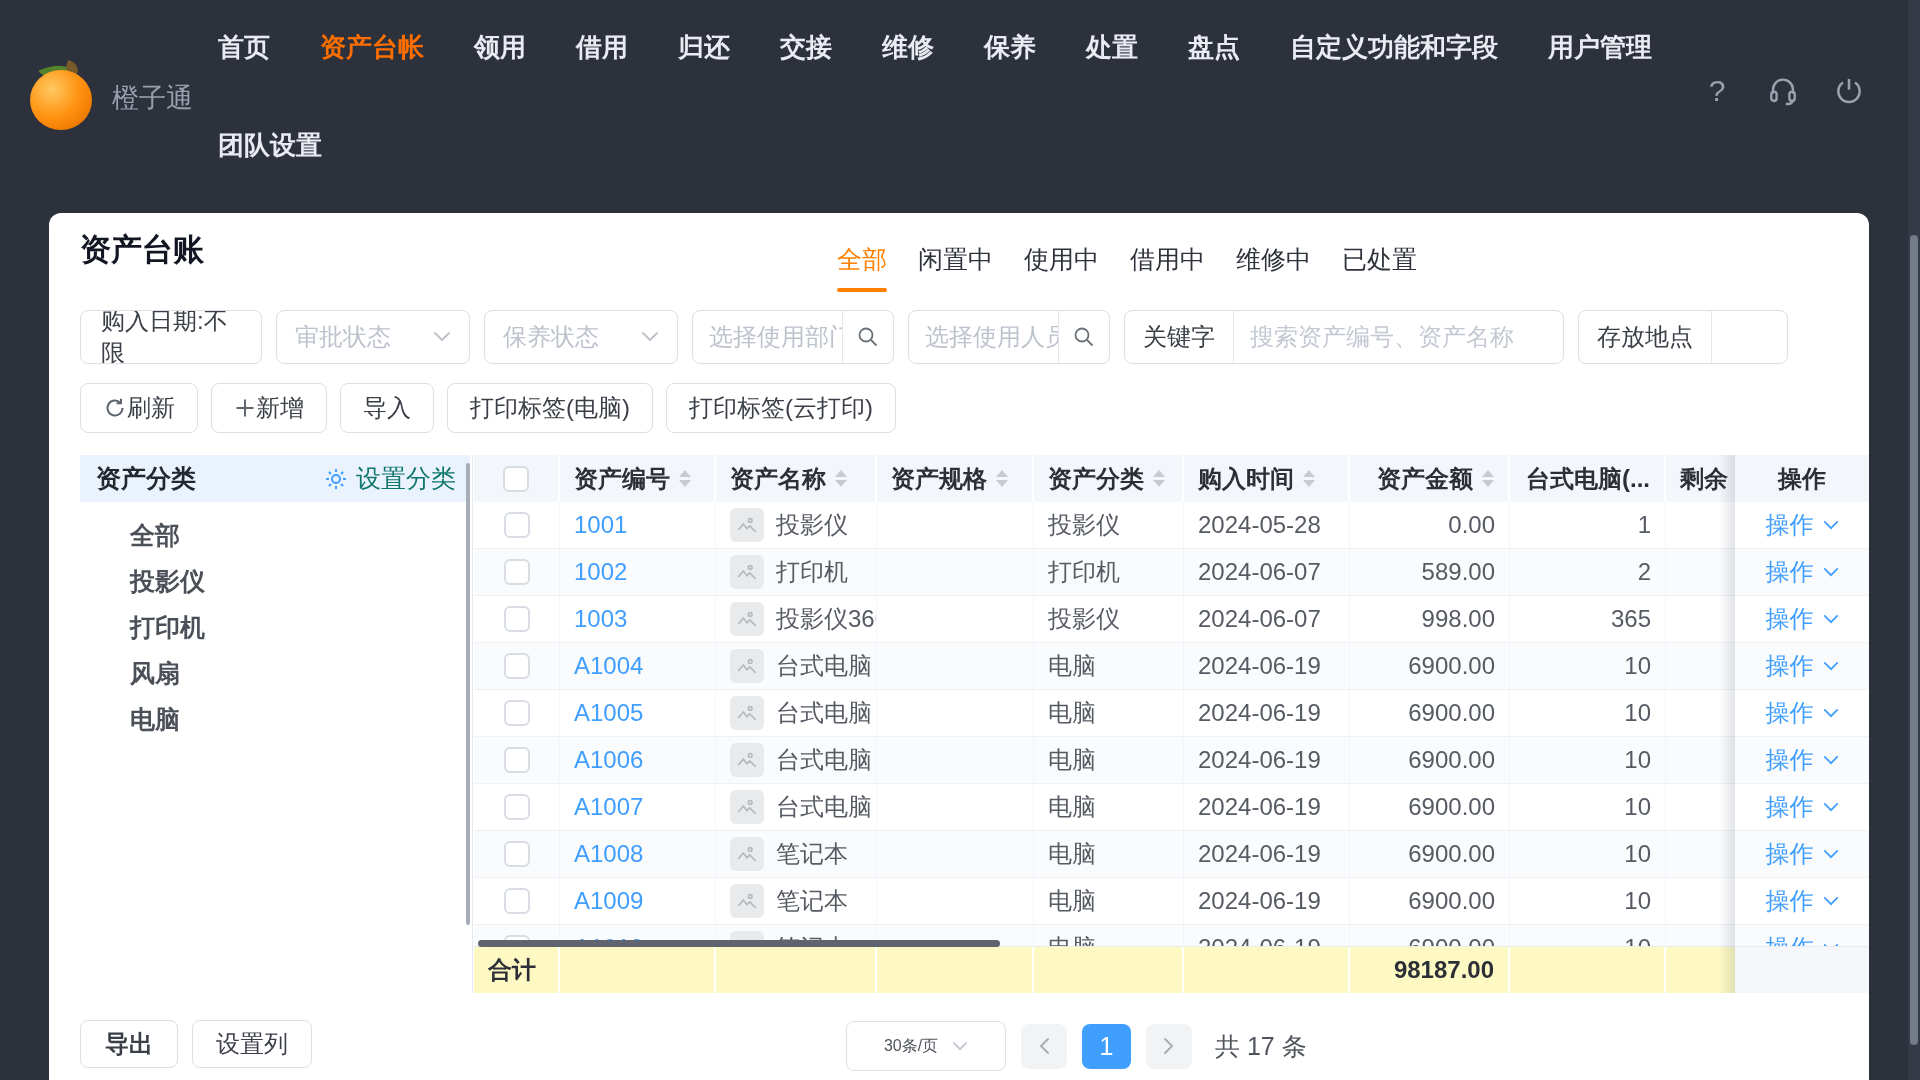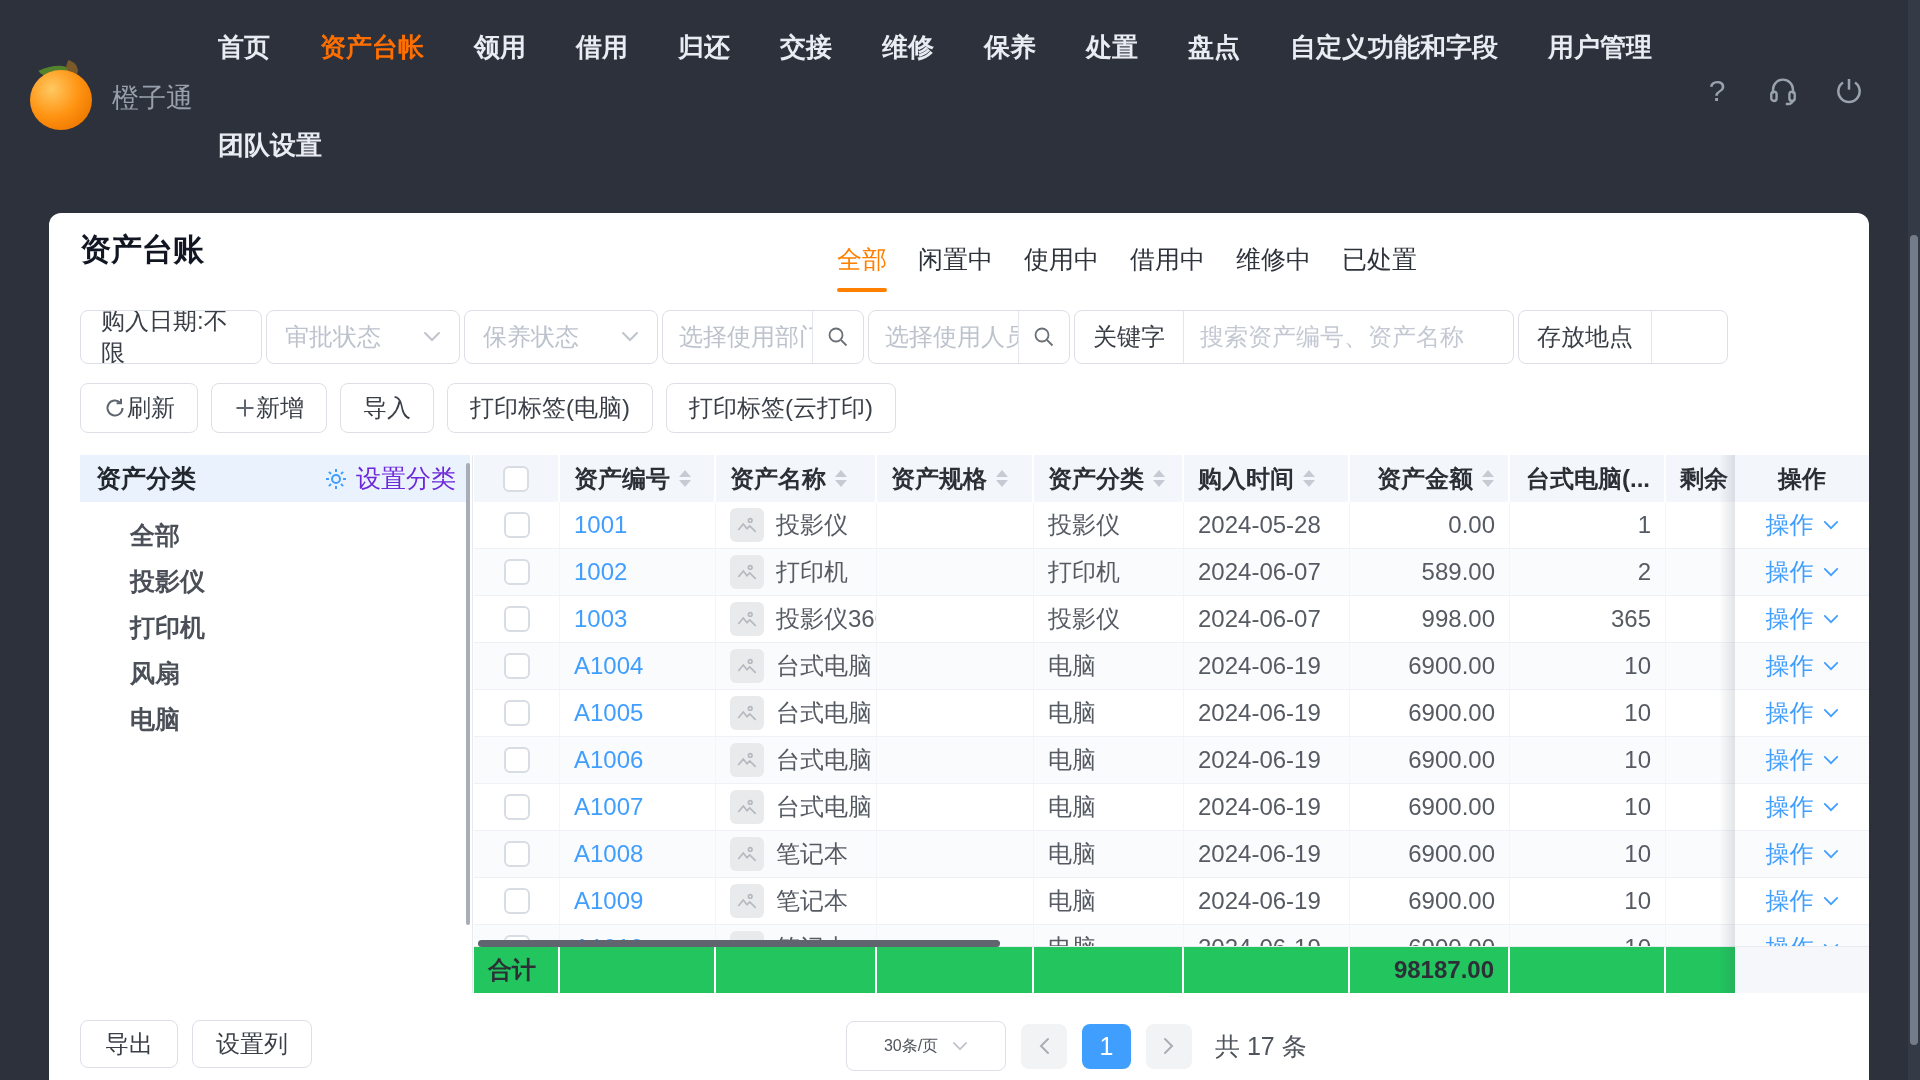--- a/index.html
+++ b/index.html
@@ -31,21 +31,21 @@
   
   .card { position:absolute; left:49px; top:213px; width:1820px; height:977px; background:#fff; border-radius:12px 12px 0 0; }
   .page-title { position:absolute; left:31px; top:16px; font-size:31px; font-weight:700; color:#111622; }
 
   .tabs { position:absolute; left:788px; top:30px; display:flex; gap:31px; }
   .tab { font-size:25px; color:#2e323a; position:relative; padding-bottom:16px; cursor:pointer; white-space:nowrap; }
   .tab.active { color:#ff8000; }
   .tab.active::after { content:""; position:absolute; left:0; right:0; bottom:0; height:4px; border-radius:2px; background:#ff8000; }
 
   
-  .filters { position:absolute; left:31px; top:97px; display:flex; gap:4px; }
+  .filters { position:absolute; left:31px; top:97px; display:flex; gap:14px; }
   .fbox { height:54px; border:1px solid #dcdfe6; border-radius:8px; background:#fff; display:flex; align-items:center; font-size:24px; overflow:hidden; }
   .f-date { width:182px; padding:0 20px; color:#3a3f47; cursor:pointer; }
   .f-select { width:194px; padding:0 18px; color:#bdc3cd; justify-content:space-between; cursor:pointer; }
   .f-search { width:202px; cursor:pointer; }
   .f-search .ph { flex:1; padding:0 16px; color:#bdc3cd; white-space:nowrap; overflow:hidden; }
   .fdiv { width:1px; align-self:stretch; background:#e3e6ec; }
   .f-ic { width:50px; display:flex; align-items:center; justify-content:center; }
   .f-loc { width:210px; }
   .f-loc .lbl { padding:0 18px; color:#3a3f47; white-space:nowrap; }
   .f-loc .inp { flex:1; align-self:stretch; }
@@ -54,21 +54,21 @@
   .f-kw .ph { flex:1; padding:0 16px; color:#c3c8d2; white-space:nowrap; overflow:hidden; }
 
   
   .actions { position:absolute; left:31px; top:170px; display:flex; gap:13px; }
   .abtn { height:50px; border:1px solid #dcdfe6; border-radius:8px; background:#fff; display:flex; align-items:center; padding:0 22px; font-size:24px; color:#3a3f47; cursor:pointer; white-space:nowrap; }
 
   
   .category-panel { position:absolute; left:31px; top:242px; width:390px; height:538px; background:#fff; }
   .cat-header { height:47px; background:#eaf3fd; display:flex; align-items:center; justify-content:space-between; padding:0 14px 0 16px; }
   .cat-title { font-size:25px; font-weight:700; color:#23272e; }
-  .cat-set { display:flex; align-items:center; gap:8px; color:#6d28d9; font-size:25px; cursor:pointer; }
+  .cat-set { display:flex; align-items:center; gap:8px; color:#0f766e; font-size:25px; cursor:pointer; }
   .cat-items { padding-top:10px; }
   .cat-item { height:46px; line-height:46px; padding-left:50px; font-size:25px; color:#4b5058; font-weight:600; cursor:pointer; }
   .cat-scrollthumb { position:absolute; right:0; top:8px; width:4px; height:462px; background:#a8aeb8; border-radius:2px; }
   .main-divider { position:absolute; left:423px; top:242px; width:1px; height:538px; background:#e6e9ee; }
 
   
   .table-wrap { position:absolute; left:425px; top:242px; width:1395px; height:538px; background:#fff; overflow:hidden; }
   .thead { display:flex; height:47px; background:#f3f7fb; }
   .th { display:flex; align-items:center; font-size:24px; font-weight:700; color:#2c3036; border-right:2px solid #fff; padding:0 14px; white-space:nowrap; overflow:hidden; }
   .c0 { width:86px; justify-content:center; }
@@ -82,35 +82,35 @@
   .tbody { height:444px; overflow:hidden; }
   .tr { display:flex; height:47px; background:#fff; border-bottom:1px solid #eff1f5; }
   .tr.z { background:#fafbfc; }
   .td { display:flex; align-items:center; padding:0 14px; font-size:24px; color:#565b63; border-right:1px solid #f3f5f8; white-space:nowrap; overflow:hidden; }
   .td.a-r { justify-content:flex-end; }
   .td.cen { justify-content:center; }
   .id-link { color:#409eff; cursor:pointer; }
   .imgph { width:34px; height:34px; border-radius:6px; background:#e9eaec; display:flex; align-items:center; justify-content:center; margin-right:12px; flex:none; }
   .checkbox { width:26px; height:26px; border:2px solid #d8dce3; border-radius:6px; background:#fff; cursor:pointer; flex:none; }
   .hthumb { position:absolute; left:4px; top:485px; width:522px; height:7px; background:#5f646e; border-radius:4px; z-index:7; cursor:pointer; }
-  .tsummary { position:absolute; left:0; top:491px; width:1395px; height:47px; background:#22c55e; display:flex; border-top:1px solid #e8ebf0; }
+  .tsummary { position:absolute; left:0; top:491px; width:1395px; height:47px; background:#fef9c3; display:flex; border-top:1px solid #e8ebf0; }
   .ts { display:flex; align-items:center; padding:0 14px; font-size:24px; font-weight:700; color:#2c3036; border-right:2px solid #fff; white-space:nowrap; }
   .ts.a-r { justify-content:flex-end; }
   .fixedcol { position:absolute; right:0; top:0; width:134px; height:538px; z-index:6; }
   .fixedcol::before { content:""; position:absolute; left:-16px; top:0; width:16px; height:538px;
     background:linear-gradient(to left, rgba(55,65,85,0.14), rgba(55,65,85,0)); }
   .fx-h { height:47px; background:#f3f7fb; display:flex; align-items:center; justify-content:center; font-size:24px; font-weight:700; color:#2c3036; }
   .fx-rows { height:444px; overflow:hidden; }
   .fx-c { height:47px; display:flex; align-items:center; justify-content:center; gap:9px; font-size:24px; color:#409eff; background:#fff; border-bottom:1px solid #eff1f5; cursor:pointer; }
   .fx-c.z { background:#fafbfc; }
   .fx-s { height:47px; background:#f5f7fa; border-top:1px solid #e8ebf0; }
 
   
   .fbtn { position:absolute; height:48px; border:1px solid #dcdfe6; border-radius:8px; background:#fff; font-size:24px; color:#3a3f47; display:flex; align-items:center; justify-content:center; cursor:pointer; }
-  .btn-export { left:31px; top:807px; width:98px; }
+  .btn-export { left:31px; top:807px; width:98px;font-weight:bold; }
   .btn-setcols { left:143px; top:807px; width:120px; }
   .pagination { position:absolute; left:797px; top:808px; display:flex; align-items:center; gap:15px; }
   .psize { width:160px; height:50px; border:1px solid #dcdfe6; border-radius:8px; display:flex; align-items:center; justify-content:center; gap:14px; font-size:16px; color:#50555d; cursor:pointer; }
   .pbtn { width:46px; height:45px; background:#f2f3f5; border-radius:8px; display:flex; align-items:center; justify-content:center; cursor:pointer; }
   .pcur { width:49px; height:45px; background:#409eff; border-radius:8px; color:#fff; font-size:25px; display:flex; align-items:center; justify-content:center; cursor:pointer; }
   .ptotal { font-size:25px; color:#4f545c; margin-left:8px; white-space:nowrap; }
 </style>
 </head>
 <body>
 

